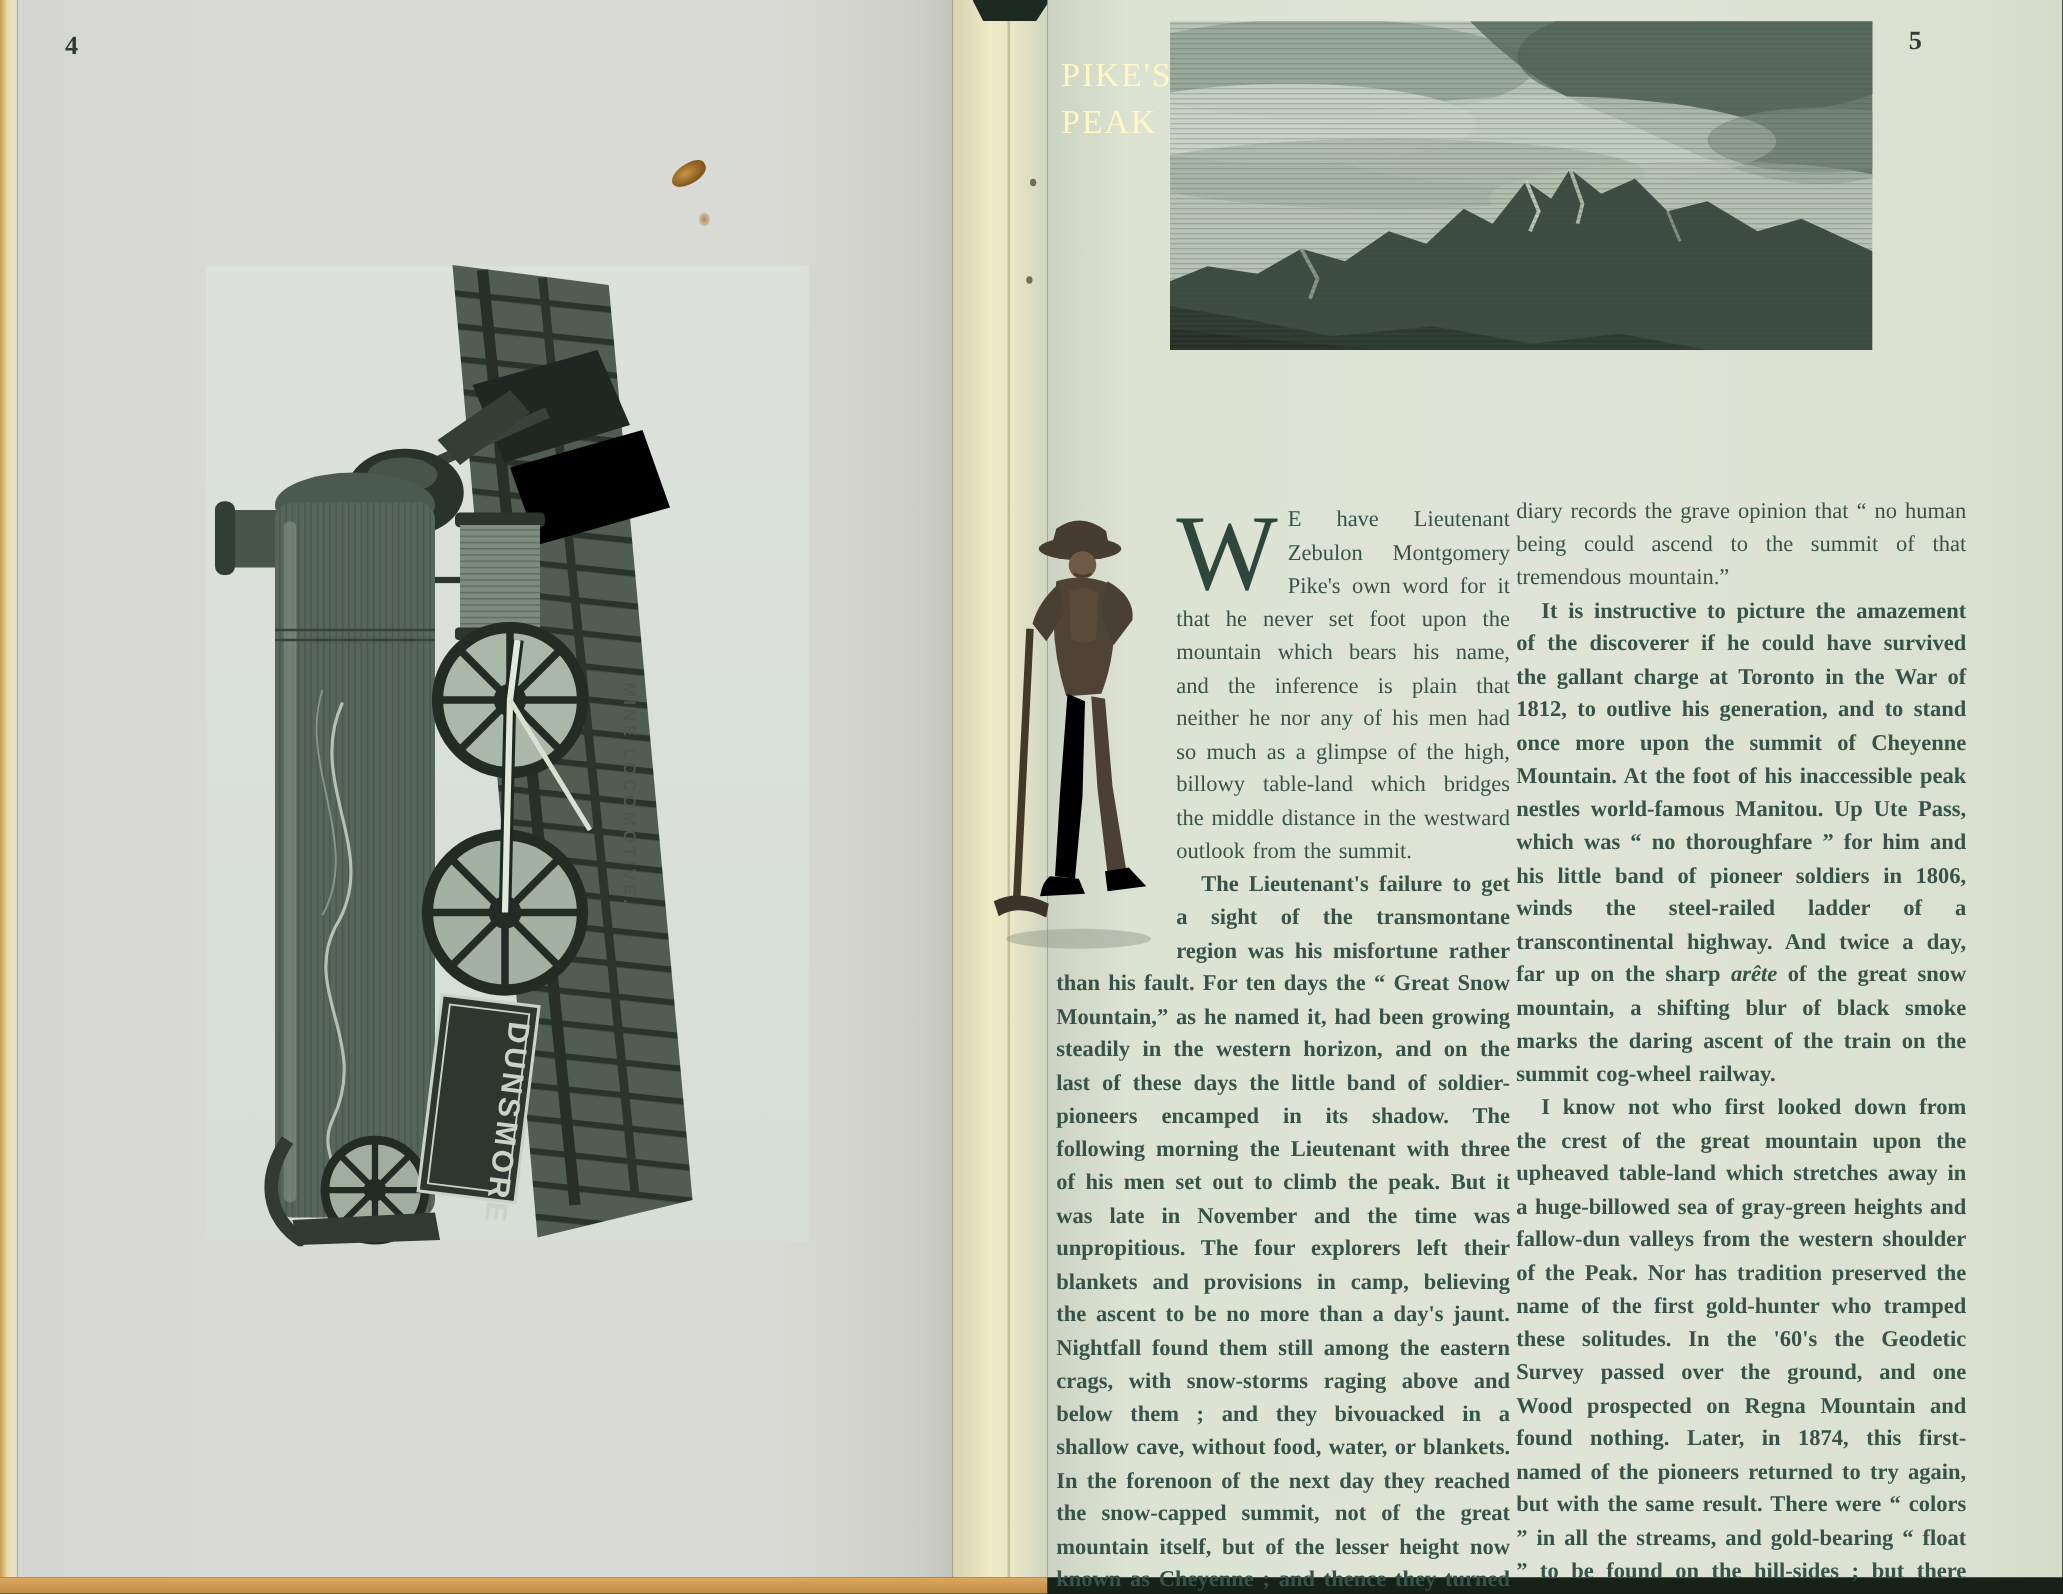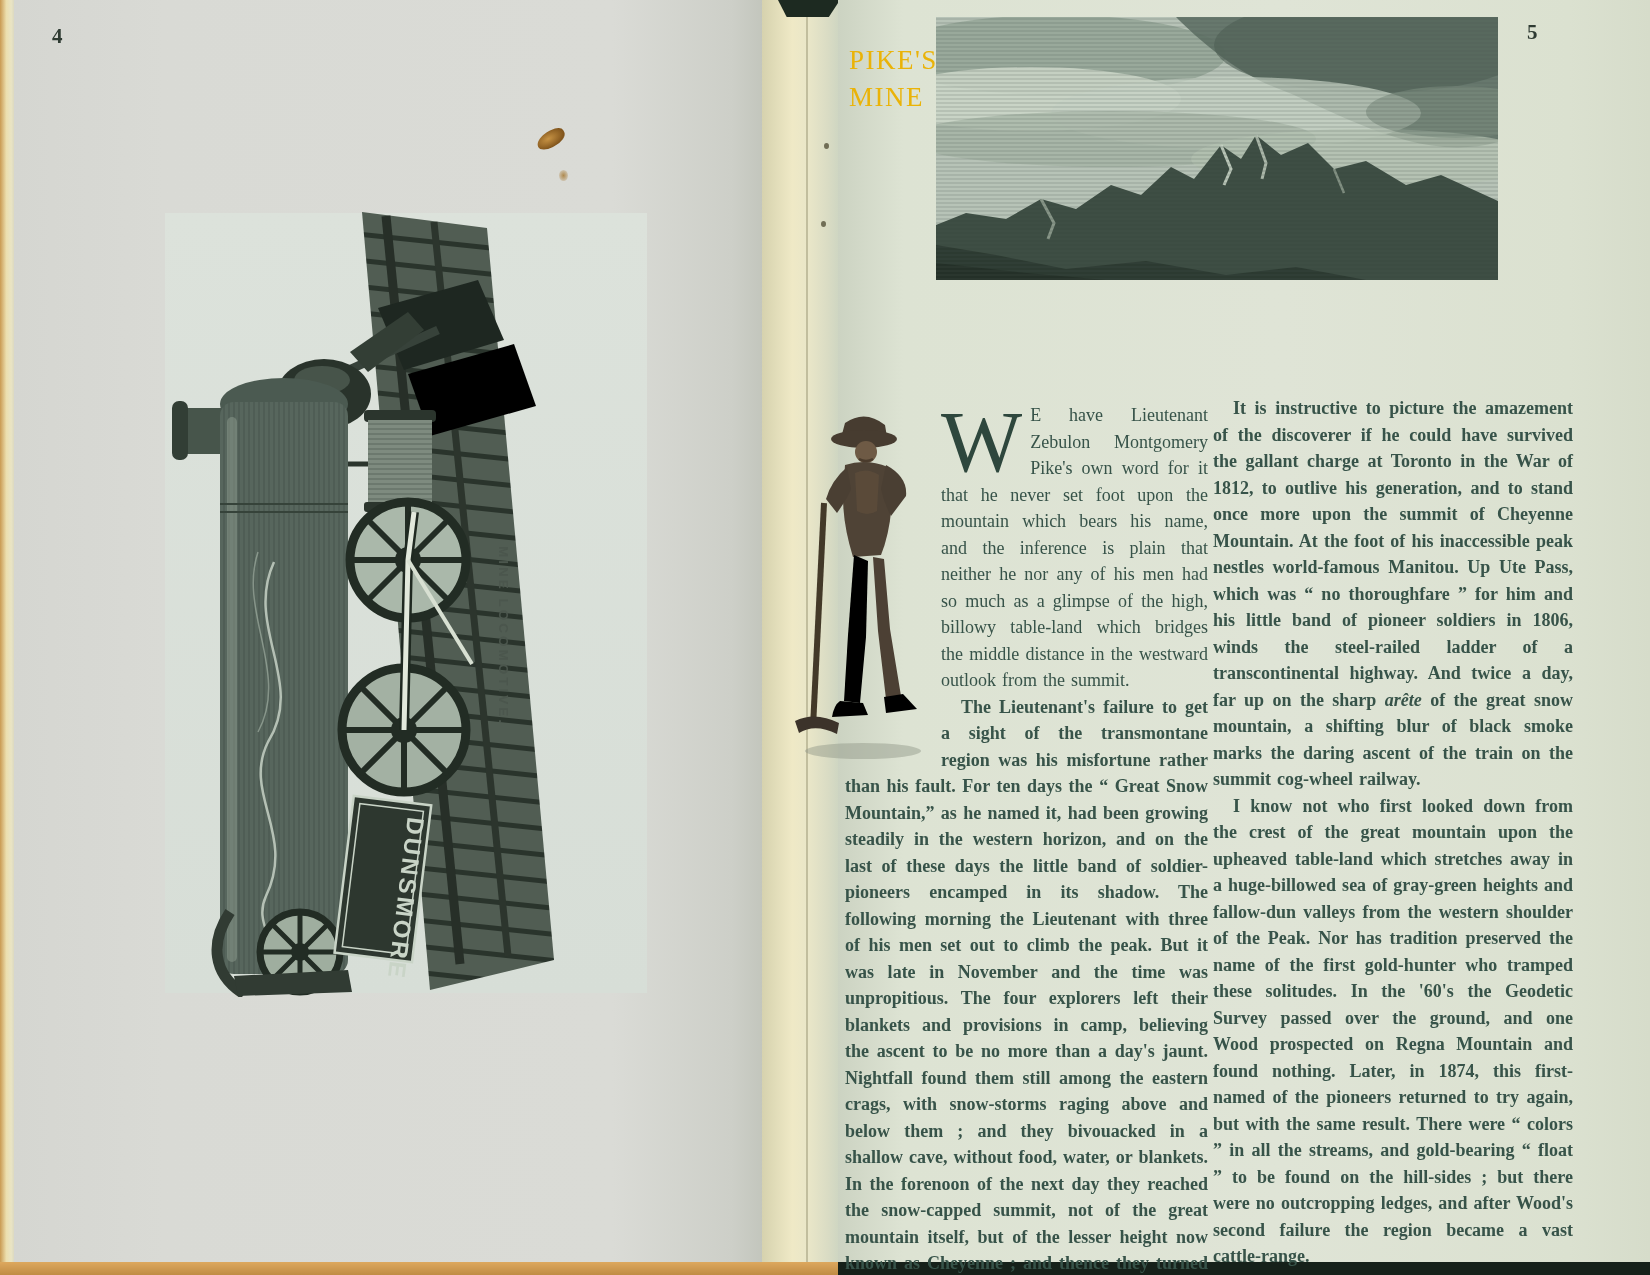--- a/index.html
+++ b/index.html
@@ -40,21 +40,21 @@
     font-weight:bold;font-size:13.5px;letter-spacing:3px;color:#4b564d;
     white-space:nowrap;
   }
   .stain1{left:536px;top:131px;width:30px;height:16px;
     border-radius:62% 38% 55% 45%;transform:rotate(-27deg);
     background:radial-gradient(ellipse at 42% 42%,#c68f3c,#7d4e12 68%,rgba(125,78,18,0) 100%);opacity:.95;}
   .stain2{left:559px;top:170px;width:9px;height:11px;border-radius:50%;
     background:radial-gradient(#a5762e,rgba(165,118,46,0));opacity:.8;}
 
   
-  .heading{left:849px;top:42px;color:#eab308;font-size:27px;line-height:37px;
+  .heading{left:849px;top:42px;color:#fef9c3;font-size:27px;line-height:37px;
     letter-spacing:1.5px;font-weight:500;}
   .engraving{left:936px;top:17px;width:562px;height:263px;}
   .prospector{left:793px;top:403px;width:150px;height:364px;}
 
   
   .col{color:#375349;font-size:18px;line-height:26.5px;text-align:justify;
     word-spacing:1.5px;}
   .col1{left:845px;top:402px;width:363px;}
   .col2{left:1213px;top:395px;width:360px;}
   .float-spacer{float:left;width:96px;height:352px;}
@@ -162,21 +162,21 @@
 </svg>
 
 <div class="abs caption-mine">MINE LOCOMOTIVE.</div>
 <div class="abs stain1"></div>
 <div class="abs stain2"></div>
 
 <div class="abs pagenum pagenum-right">5</div>
 
 <div class="abs heading">
   <div>PIKE'S</div>
-  <div>MINE</div>
+  <div>PEAK</div>
 </div>
 
 <svg class="abs engraving" viewBox="0 0 562 263">
   <defs>
     <pattern id="hl" width="4" height="4" patternUnits="userSpaceOnUse">
       <line x1="0" y1="2" x2="4" y2="2" stroke="#46554b" stroke-width=".9" opacity=".33"></line>
     </pattern>
   </defs>
   <rect width="562" height="263" fill="#b7c3b7"></rect>
 
@@ -231,15 +231,16 @@
 </svg>
 
 <div class="abs col col1">
   <div class="float-spacer"></div>
   <span class="dropcap">W</span>
   <p class="para">E have Lieutenant Zebulon Montgomery Pike's own word for it that he never set foot upon the mountain which bears his name, and the inference is plain that neither he nor any of his men had so much as a glimpse of the high, billowy table-land which bridges the middle distance in the westward outlook from the summit.</p>
   <p class="para indent">The Lieutenant's failure to get a sight of the transmontane region was his misfortune rather than his fault.  For ten days the “ Great Snow Mountain,” as he named it, had been growing steadily in the western horizon, and on the last of these days the little band of soldier-pioneers encamped in its shadow.  The following morning the Lieutenant with three of his men set out to climb the peak.  But it was late in November and the time was unpropitious.  The four explorers left their blankets and provisions in camp, believing the ascent to be no more than a day's jaunt.  Nightfall found them still among the eastern crags, with snow-storms raging above and below them ; and they bivouacked in a shallow cave, without food, water, or blankets.  In the forenoon of the next day they reached the snow-capped summit, not of the great mountain itself, but of the lesser height now known as Cheyenne ; and thence they turned back.  In the entry for that day the Lieutenant's</p>
 </div>
 
 <div class="abs col col2">
+  <p class="para">diary records the grave opinion that “ no human being could ascend to the summit of that tremendous mountain.”</p>
   <p class="para indent"><span>It is instructive to picture the amazement of the discoverer if he could have survived the gallant charge at Toronto in the War of 1812, to outlive his generation, and to stand once more upon the summit of Cheyenne Mountain.  At the foot of his inaccessible peak nestles world-famous Manitou.  Up Ute Pass, which was “ no thoroughfare ” for him and his little band of pioneer soldiers in 1806, winds the steel-railed ladder of a transcontinental highway.  And twice a day, far up on the sharp </span><span class="ital">arête</span><span> of the great snow mountain, a shifting blur of black smoke marks the daring ascent of the train on the summit cog-wheel railway.</span></p>
   <p class="para indent">I know not who first looked down from the crest of the great mountain upon the upheaved table-land which stretches away in a huge-billowed sea of gray-green heights and fallow-dun valleys from the western shoulder of the Peak.  Nor has tradition preserved the name of the first gold-hunter who tramped these solitudes.  In the '60's the Geodetic Survey passed over the ground, and one Wood prospected on Regna Mountain and found nothing.  Later, in 1874, this first-named of the pioneers returned to try again, but with the same result.  There were “ colors ” in all the streams, and gold-bearing “ float ” to be found on the hill-sides ; but there were no outcropping ledges, and after Wood's second failure the region became a vast cattle-range.</p>
 </div>
 
 </body></html>

